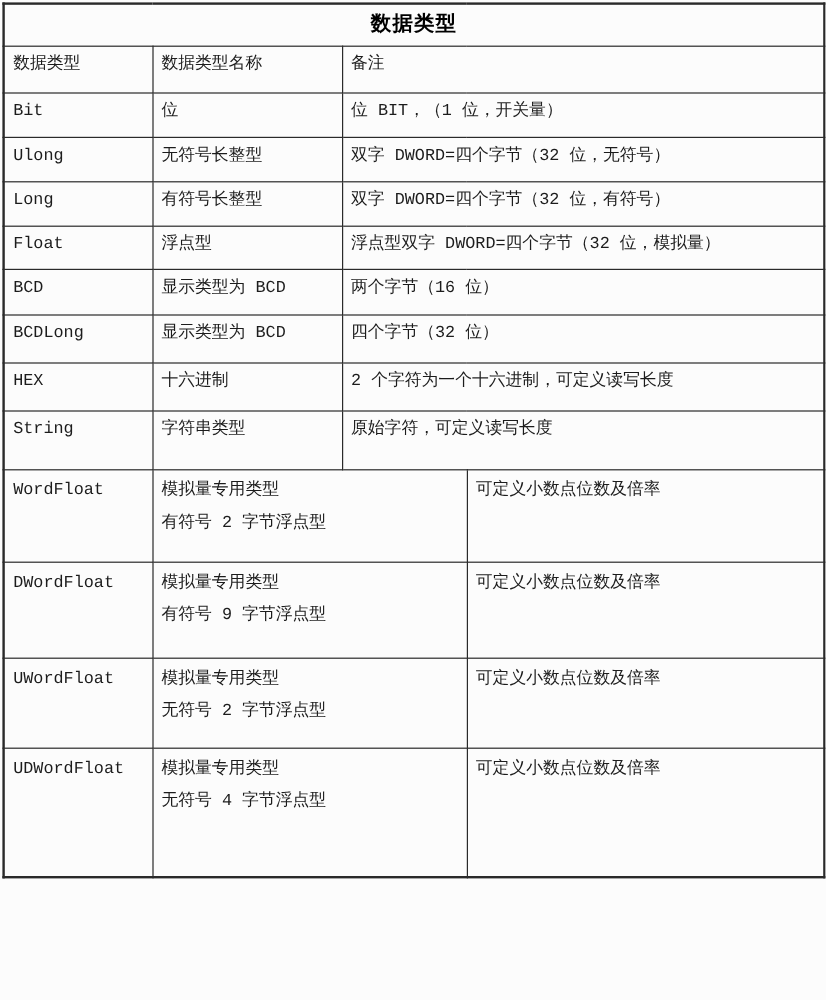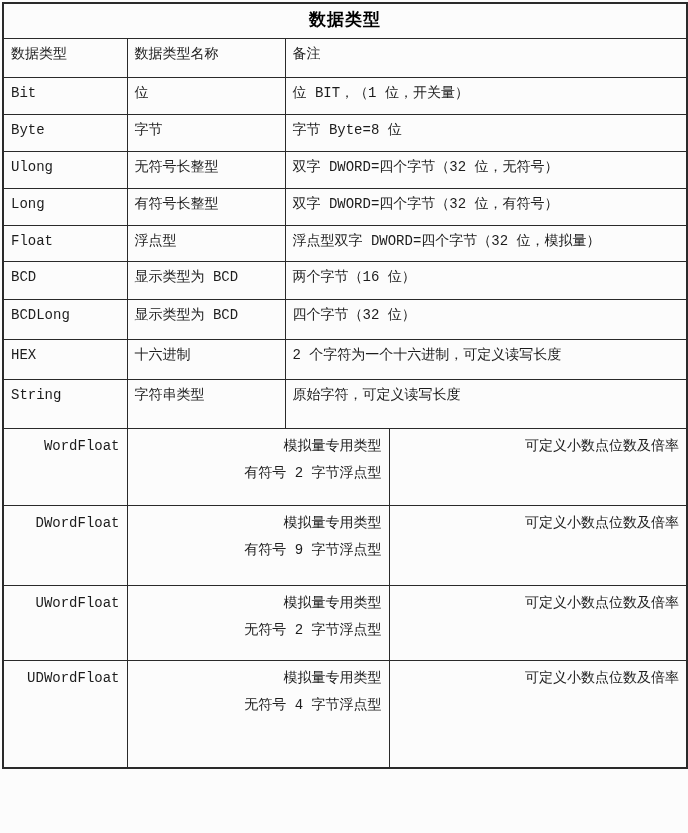--- a/index.html
+++ b/index.html
@@ -38,21 +38,20 @@
     font-family: "Liberation Sans", "DejaVu Sans", sans-serif;
     font-weight: 700;
     font-size: 17px;
     color: #000;
     padding: 2px 0 4px 0;
     letter-spacing: 1px;
   }
   tr.tall td {
     line-height: 27px;
     padding-top: 4px;
-    text-align: right;
   }
   .line {
     display: block;
   }
 </style>
 </head>
 <body>
 
 <div class="page">
   <table class="dt">
@@ -71,25 +70,20 @@
     <tr style="height:39px">
       <td>数据类型</td>
       <td>数据类型名称</td>
       <td colspan="2">备注</td>
     </tr>
 
     <tr style="height:37px">
       <td>Bit</td>
       <td>位</td>
       <td colspan="2">位 BIT，（1 位，开关量）</td>
-    </tr>
-    <tr style="height:37px">
-      <td>Byte</td>
-      <td>字节</td>
-      <td colspan="2">字节 Byte=8 位</td>
     </tr>
     <tr style="height:37px">
       <td>Ulong</td>
       <td>无符号长整型</td>
       <td colspan="2">双字 DWORD=四个字节（32 位，无符号）</td>
     </tr>
     <tr style="height:37px">
       <td>Long</td>
       <td>有符号长整型</td>
       <td colspan="2">双字 DWORD=四个字节（32 位，有符号）</td>

